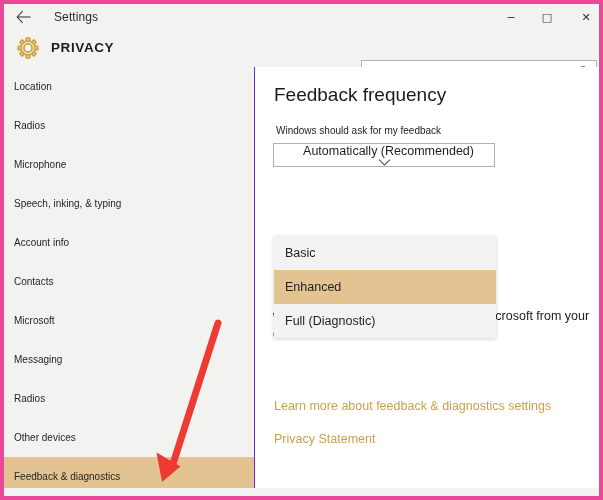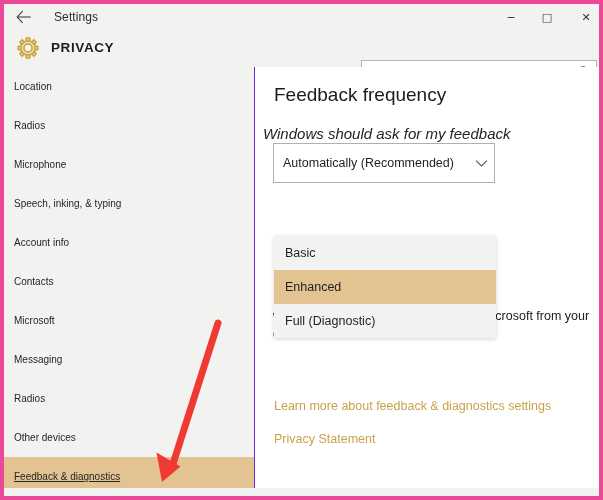--- a/index.html
+++ b/index.html
@@ -125,21 +125,20 @@
     align-items: center;
     padding-left: 10px;
     font-size: 10px;
     color: #262626;
     cursor: pointer;
     white-space: nowrap;
   }
   .side-item.selected,
   .side-item.selected:hover {
     background: #e2c391;
-    text-decoration: underline;
   }
 
   
   .content {
     position: absolute;
     left: 251px; top: 63px;
     width: 351px;
     height: 437px;
     background: #ffffff;
     overflow: hidden;
@@ -150,37 +149,37 @@
     font-size: 19px;
     font-weight: normal;
     color: #1b1b1b;
     white-space: nowrap;
   }
   #freq-title { top: 17px; }
   #diag-title { top: 140px; }
 
   .field-label {
     position: absolute;
-    left: 8px;
-    font-size: 15px;
+    left: 21px;
+    font-size: 10px;
     color: #232323;
     white-space: nowrap;
-    font-style: italic;
   }
   #freq-label { top: 58px; }
 
   .combo {
     position: absolute;
     left: 18px; top: 76px;
-    width: 222px; height: 40px;
+    width: 222px; height: 24px;
     background: #ffffff;
     border: 1px solid #b0b0ac;
     display: flex;
     align-items: center;
     cursor: pointer;
+    flex-direction: column;
   }
   .combo-value {
     flex: 1;
     font-size: 12.5px;
     color: #1f1f1f;
     padding-left: 9px;
     white-space: nowrap;
   }
   .combo-chevron {
     width: 26px;

